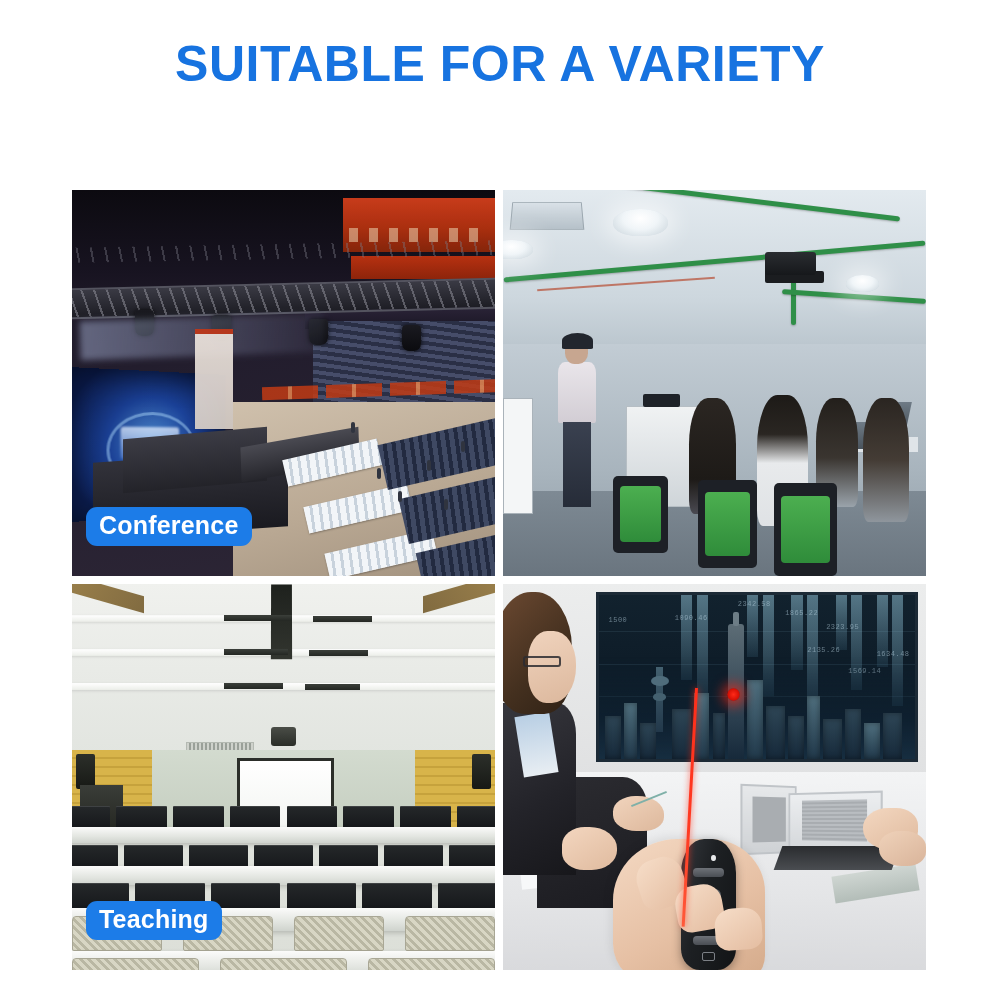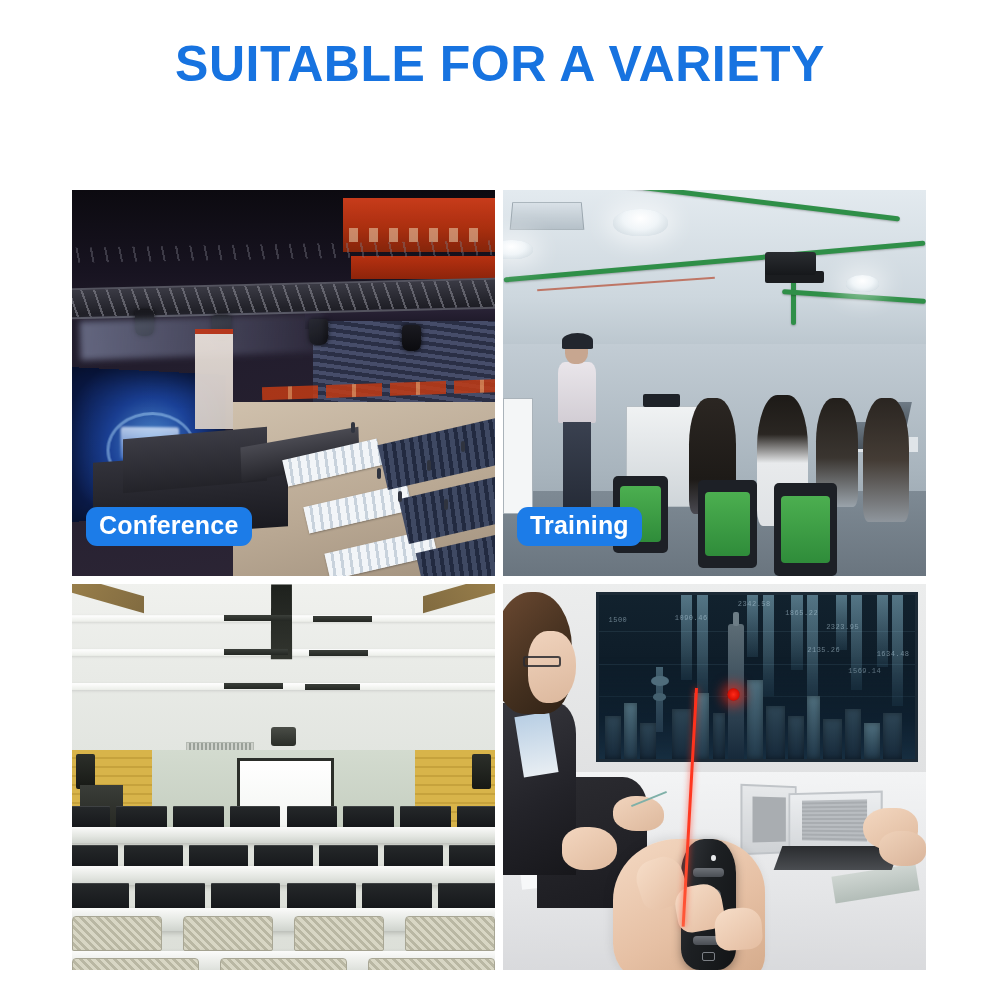--- a/index.html
+++ b/index.html
@@ -793,21 +793,20 @@
         <div class="chair c1">
             <div class="mesh"></div>
           </div>
         <div class="chair c2">
             <div class="mesh"></div>
           </div>
         <div class="chair c3">
             <div class="mesh"></div>
           </div>
       </div>
-      <span class="badge">Training</span>
     </div>
 
     <div class="panel p3">
       <div class="scene">
         <div class="ceil">
           <div class="ceilrow cr1"></div>
           <div class="ceilrow cr2"></div>
           <div class="ceilrow cr3"></div>
           <div class="woodL"></div>
           <div class="woodR"></div>
@@ -864,20 +863,21 @@
             <i></i>
             <i></i>
         </div>
         <div class="deskrow dr4"></div>
         <div class="chairrow chr2">
           <i></i>
             <i></i>
             <i></i>
         </div>
       </div>
+      <span class="badge">Teaching</span>
     </div>
 
     <div class="panel p4">
       <div class="scene">
         <div class="roomwall"></div>
 
         <div class="display">
           <div class="gridline" style="top:22%"></div>
           <div class="gridline" style="top:42%"></div>
           <div class="gridline" style="top:62%"></div>

